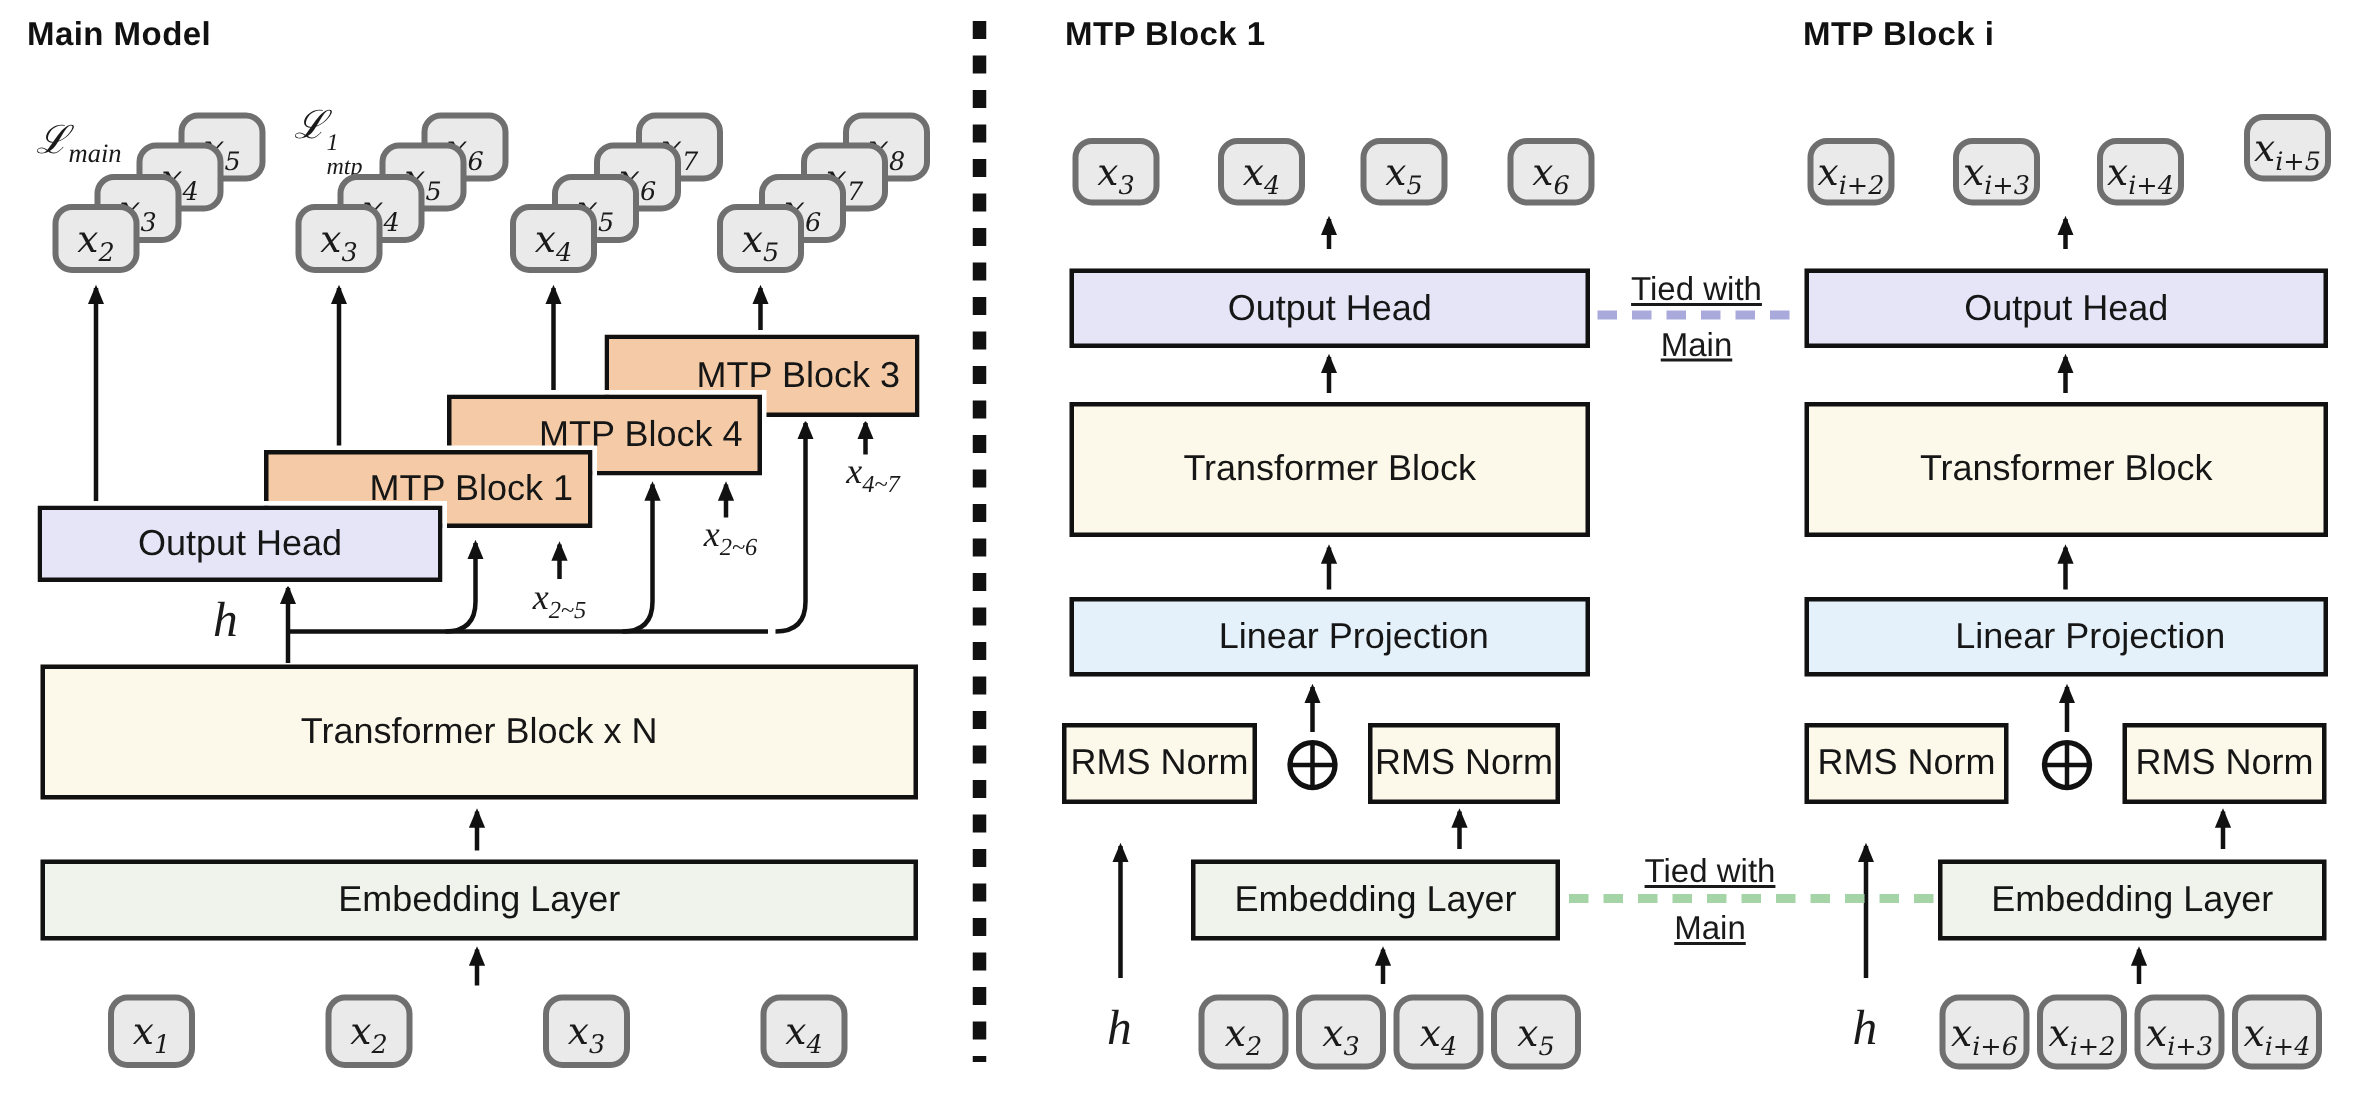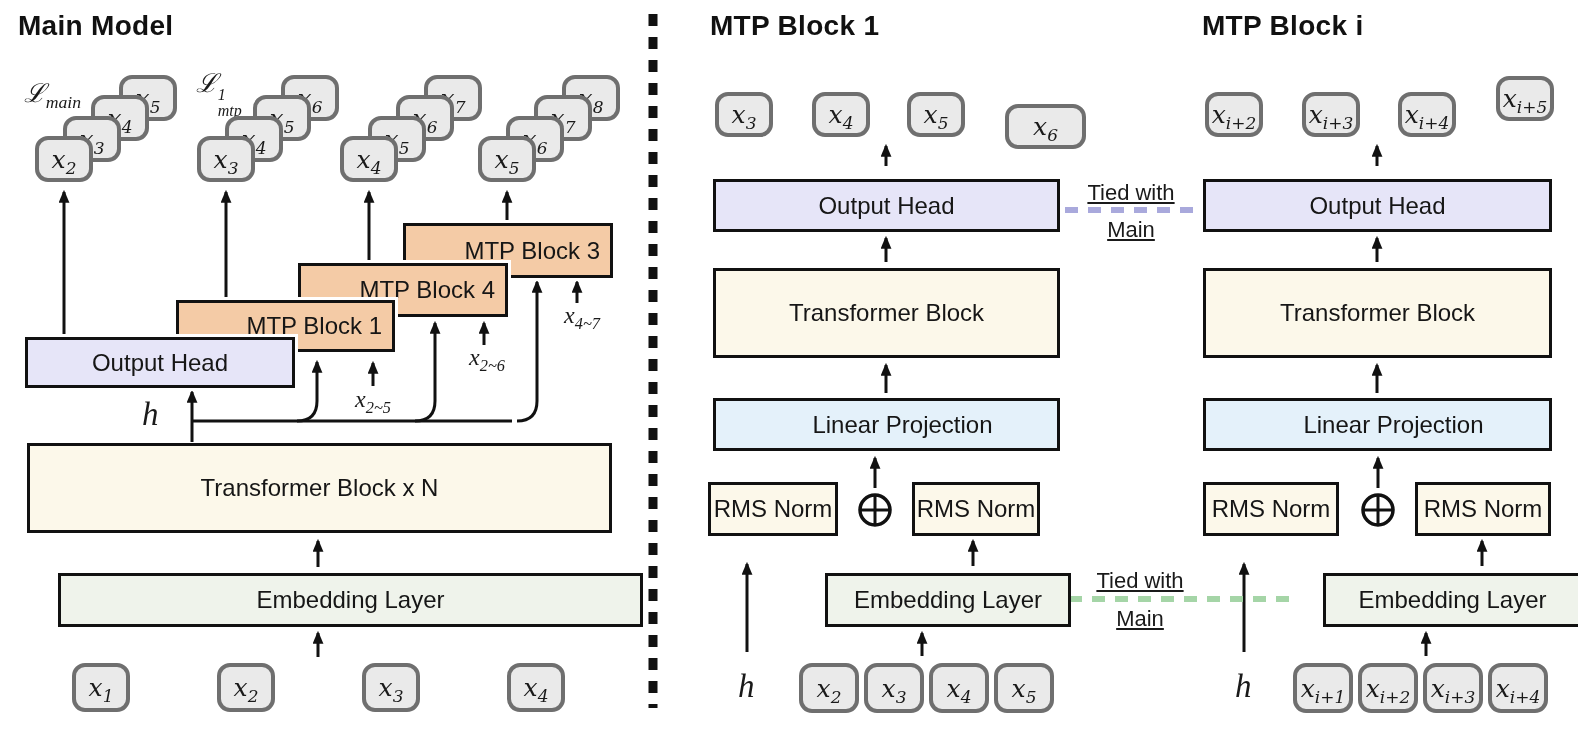--- a/index.html
+++ b/index.html
@@ -1,26 +1,26 @@
 <!DOCTYPE html>
 <html><head>
 <meta charset="utf-8">
 <style>
   html,body{margin:0;padding:0;background:#fff;}
   #canvas{position:relative;width:1578px;height:732px;background:#fff;overflow:hidden;
           font-family:"Liberation Sans",sans-serif;color:#161616;}
   #overlay{position:absolute;left:0;top:0;width:1578px;height:732px;}
-  .title{position:absolute;font-weight:700;font-size:28px;letter-spacing:.3px;color:#111;white-space:nowrap;}
+  .title{position:absolute;font-weight:700;font-size:22px;letter-spacing:.3px;color:#111;white-space:nowrap;}
   .box{position:absolute;box-sizing:border-box;border:3px solid #111;display:flex;align-items:center;
        justify-content:center;font-size:24px;white-space:nowrap;}
   .mtp{background:#F4CBA6;justify-content:flex-end;padding-right:10px;outline:3px solid #fff;padding-left:32px;}
   .lavender{background:#E6E5F8;}
   .cream{background:#FCF8EA;}
   .blue{background:#E4F1FA;padding-left:32px;}
-  .green{background:#EFF3EB;margin-left:31px;}
+  .green{background:#EFF3EB;}
   .ohl{outline:3px solid #fff;}
   .token{position:absolute;box-sizing:border-box;background:#EAEAEA;border:4px solid #6F6F6F;
          border-radius:13px;display:flex;align-items:center;justify-content:center;
          font-family:"DejaVu Serif",serif;font-style:italic;font-size:25px;color:#1a1a1a;}
   .token sub, .math sub{font-size:68%;font-style:italic;line-height:0;}
   .math{position:absolute;font-family:Liberation Serif, serif;font-style:italic;font-size:26px;color:#1a1a1a;white-space:nowrap;}
   .math.small{font-size:24px;text-align:center;}
   .math.hlab{font-size:33px;}
   .ss{display:inline-flex;flex-direction:column;font-size:16px;line-height:1.05;vertical-align:-8px;font-style:italic;}
   .ss sup,.ss sub{font-size:16px;line-height:1;}
@@ -179,21 +179,21 @@
 
   <div class="token" style="left:715px;top:92px;width:58px;height:45px">
       <span><i>x</i><sub>3</sub></span>
     </div>
   <div class="token" style="left:812px;top:92px;width:58px;height:45px">
       <span><i>x</i><sub>4</sub></span>
     </div>
   <div class="token" style="left:907px;top:92px;width:58px;height:45px">
       <span><i>x</i><sub>5</sub></span>
     </div>
-  <div class="token" style="left:1005px;top:104px;width:81px;height:45px">
+  <div class="token" style="left:1005px;top:92px;width:58px;height:45px">
       <span><i>x</i><sub>6</sub></span>
     </div>
 
   <div class="box lavender" style="left:713px;top:179px;width:347px;height:53px">Output Head</div>
   <div class="box cream" style="left:713px;top:268px;width:347px;height:90px">Transformer Block</div>
   <div class="box blue" style="left:713px;top:398px;width:347px;height:53px">Linear Projection</div>
   <div class="box cream" style="left:708px;top:482px;width:130px;height:54px">RMS Norm</div>
   <div class="box cream" style="left:912px;top:482px;width:128px;height:54px">RMS Norm</div>
   <div class="box green" style="left:794px;top:573px;width:246px;height:54px">Embedding Layer</div>
 
@@ -235,21 +235,21 @@
   <div class="box lavender" style="left:1203px;top:179px;width:349px;height:53px">Output Head</div>
   <div class="box cream" style="left:1203px;top:268px;width:349px;height:90px">Transformer Block</div>
   <div class="box blue" style="left:1203px;top:398px;width:349px;height:53px">Linear Projection</div>
   <div class="box cream" style="left:1203px;top:482px;width:136px;height:54px">RMS Norm</div>
   <div class="box cream" style="left:1415px;top:482px;width:136px;height:54px">RMS Norm</div>
   <div class="box green" style="left:1292px;top:573px;width:259px;height:54px">Embedding Layer</div>
 
   <span class="math hlab" style="left:1235px;top:668px">h</span>
 
   <div class="token" style="left:1293px;top:663px;width:60px;height:50px">
-      <span><i>x</i><sub>i+1</sub></span>
+      <span><i>x</i><sub>i+6</sub></span>
     </div>
   <div class="token" style="left:1358px;top:663px;width:60px;height:50px">
       <span><i>x</i><sub>i+2</sub></span>
     </div>
   <div class="token" style="left:1423px;top:663px;width:60px;height:50px">
       <span><i>x</i><sub>i+3</sub></span>
     </div>
   <div class="token" style="left:1488px;top:663px;width:60px;height:50px">
       <span><i>x</i><sub>i+4</sub></span>
     </div>

